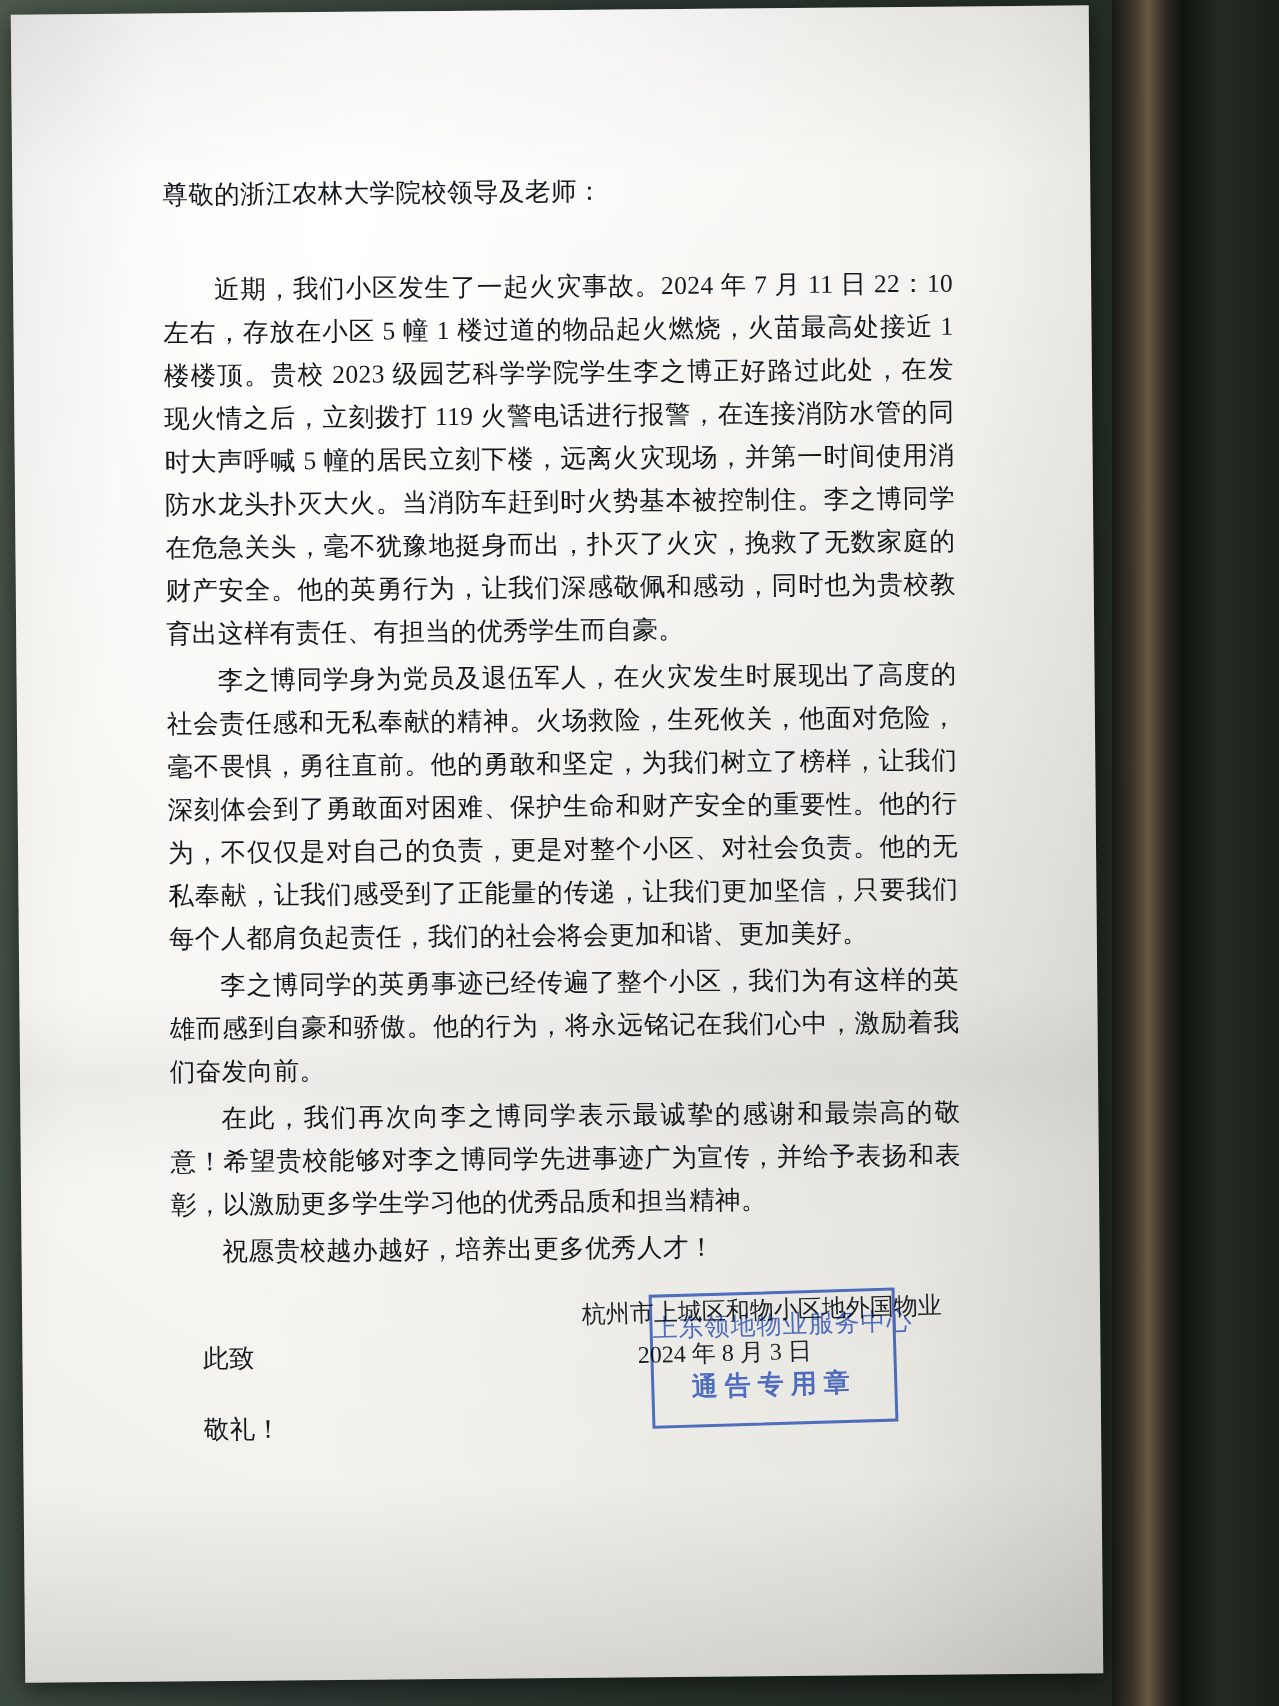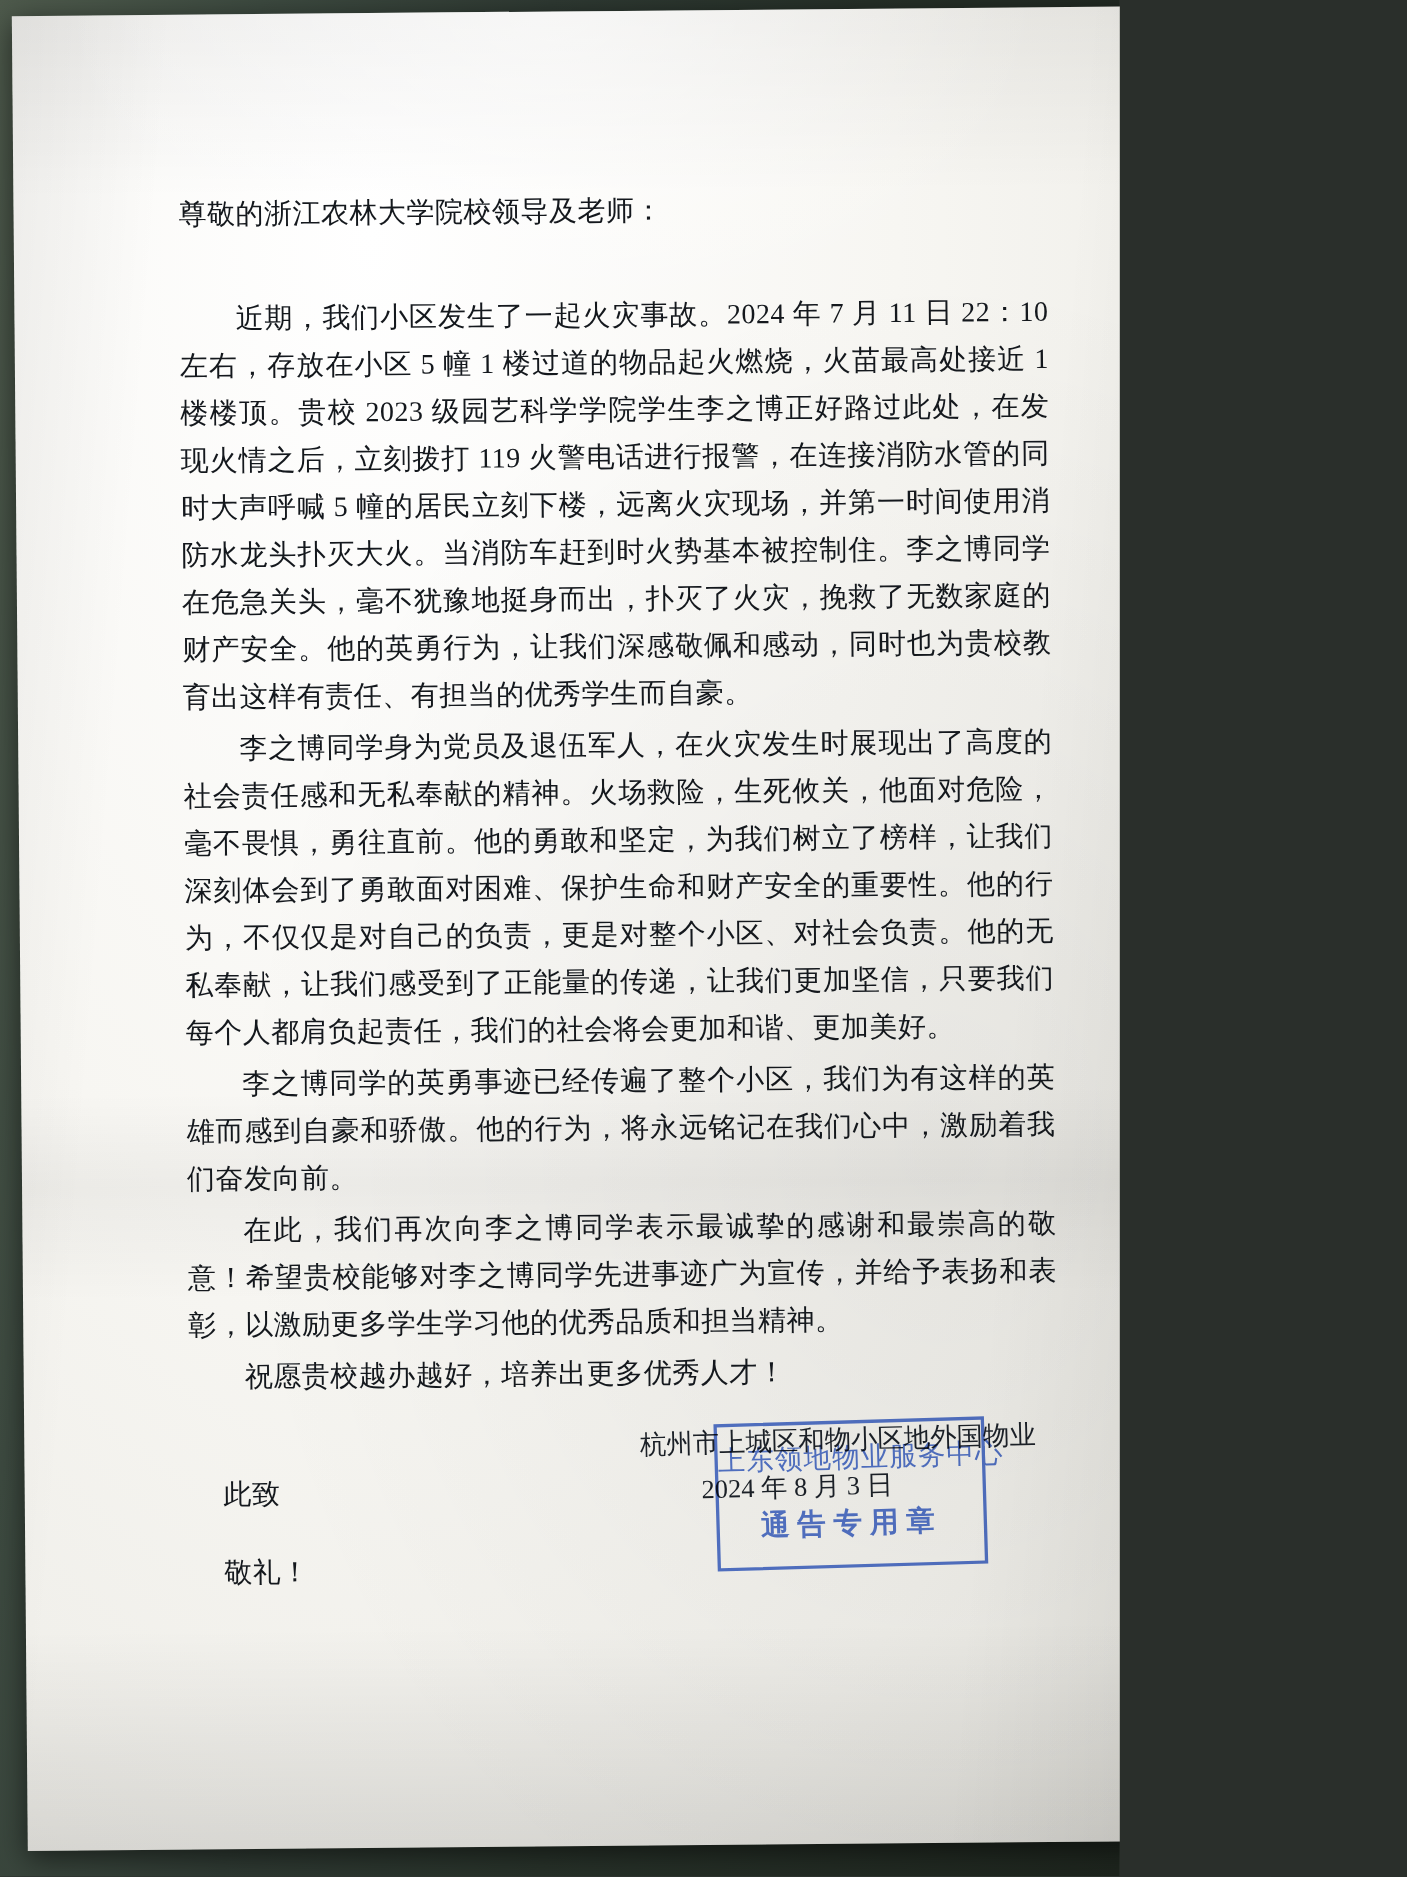--- a/index.html
+++ b/index.html
@@ -2,21 +2,21 @@
 <html lang="zh"><head>
 <meta charset="utf-8">
 <style>
   html, body {
     margin: 0;
     padding: 0;
     background: #2a2f2b;
   }
   .screen {
     position: relative;
-    width: 1018px;
+    width: 1279px;
     height: 1706px;
     overflow: hidden;
     background: #3a3f38;
     font-family: "Liberation Serif", "DejaVu Serif", serif;
   }
 
   
   .backdrop {
     position: absolute;
     inset: 0;

